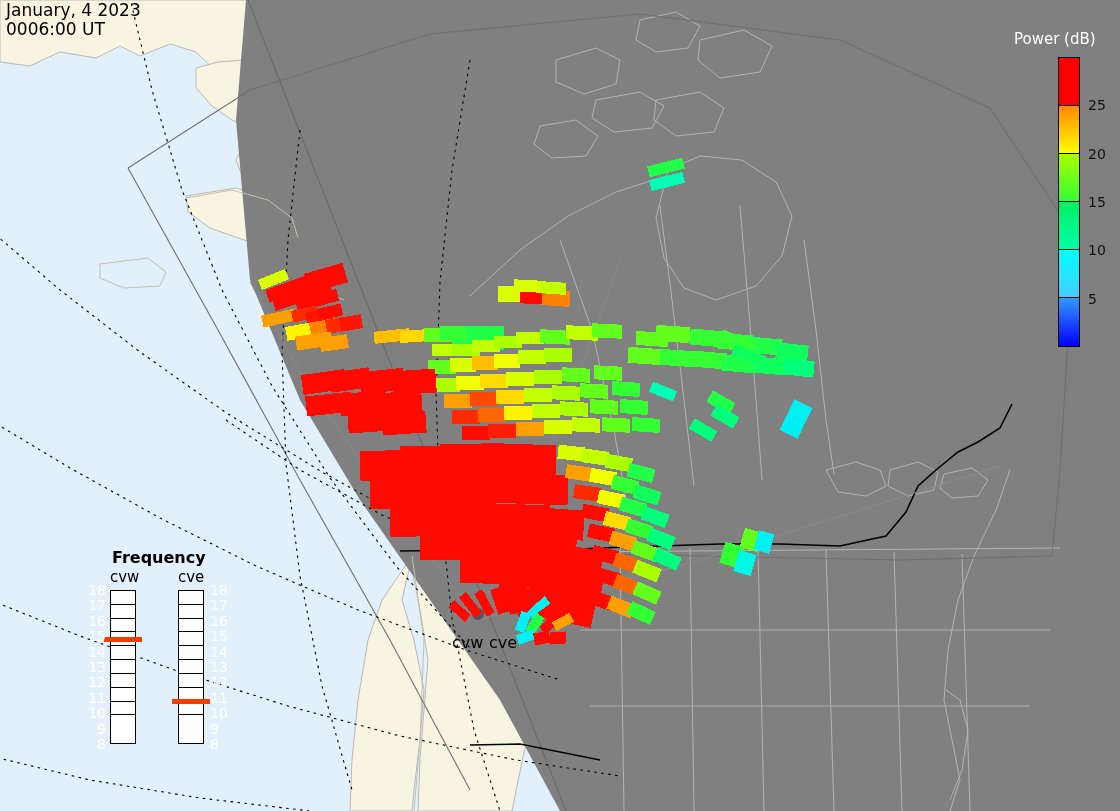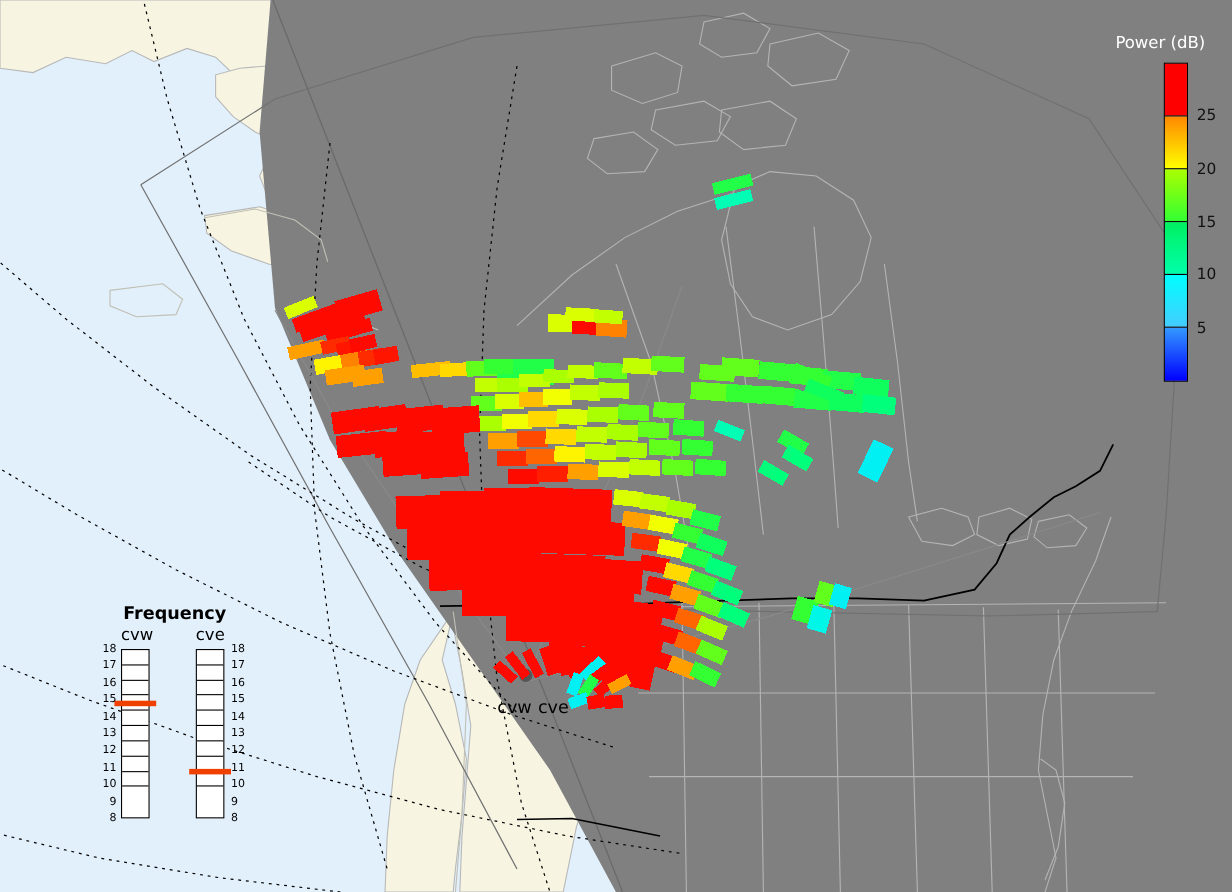--- a/index.html
+++ b/index.html
@@ -28,21 +28,21 @@
   
   #freq-wrap{position:absolute;left:90px;top:548px;z-index:40;color:#000;}
   #freq-title{position:absolute;left:22px;top:0;font-size:16px;white-space:nowrap;font-weight:bold;}
   .fcol{position:absolute;top:20px;}
   .fcol-name{position:absolute;top:0;font-size:15px;white-space:nowrap;}
   .fbar{position:absolute;top:22px;width:26px;height:154px;
         border:1px solid #000;box-sizing:border-box;background:#fff;}
   .fbar .tick{height:9.0909%;box-sizing:border-box;border-bottom:1px solid #000;}
   .fbar .tick:last-child{border-bottom:none;}
   .fmark{position:absolute;height:5px;width:38px;background:#F04000;}
-  .flab{position:absolute;font-size:10px;color:#000000;transform:translateY(-50%);
+  .flab{position:absolute;font-size:14px;color:#ffffff;transform:translateY(-50%);
         white-space:nowrap;}
 
   
   .sitelab{position:absolute;z-index:35;font-size:16px;color:#000;white-space:nowrap;}
 </style>
 </head>
 <body>
 
 <div id="stage">
 
@@ -333,20 +333,24 @@
         <rect x="518" y="612" width="10" height="20" fill="rgb(0,240,244)" shape-rendering="crispEdges" transform="rotate(20 523 622)"></rect>
         <rect x="530" y="614" width="10" height="20" fill="rgb(33,255,72)" shape-rendering="crispEdges" transform="rotate(34 535 624)"></rect>
         <rect x="545" y="614" width="10" height="20" fill="rgb(255,10,0)" shape-rendering="crispEdges" transform="rotate(48 550 624)"></rect>
         <rect x="558" y="612" width="10" height="20" fill="rgb(255,160,0)" shape-rendering="crispEdges" transform="rotate(62 563 622)"></rect>
         <rect x="521" y="628" width="10" height="18" fill="rgb(0,240,244)" shape-rendering="crispEdges" transform="rotate(70 526 637)"></rect>
         <rect x="536" y="630" width="12" height="16" fill="rgb(255,10,0)" shape-rendering="crispEdges" transform="rotate(80 542 638)"></rect>
         <rect x="552" y="630" width="12" height="16" fill="rgb(255,10,0)" shape-rendering="crispEdges" transform="rotate(86 558 638)"></rect>
       </g>
   </svg>
 
+  <div id="title-block">
+    <div>January, 4 2023</div>
+    <div>0006:00 UT</div>
+  </div>
 
   <div id="cbar-wrap">
     <div id="cbar-title">Power (dB)</div>
     <div id="cbar-body">
       <div id="cbar">
           <div class="seg" style="background: linear-gradient(rgb(255, 0, 0), rgb(255, 0, 0));"></div>
           <div class="seg" style="background: linear-gradient(rgb(255, 136, 0), rgb(255, 255, 0));"></div>
           <div class="seg" style="background: linear-gradient(rgb(170, 255, 0), rgb(51, 255, 51));"></div>
           <div class="seg" style="background: linear-gradient(rgb(0, 240, 96), rgb(0, 255, 170));"></div>
           <div class="seg" style="background: linear-gradient(rgb(0, 255, 255), rgb(68, 204, 255));"></div>

